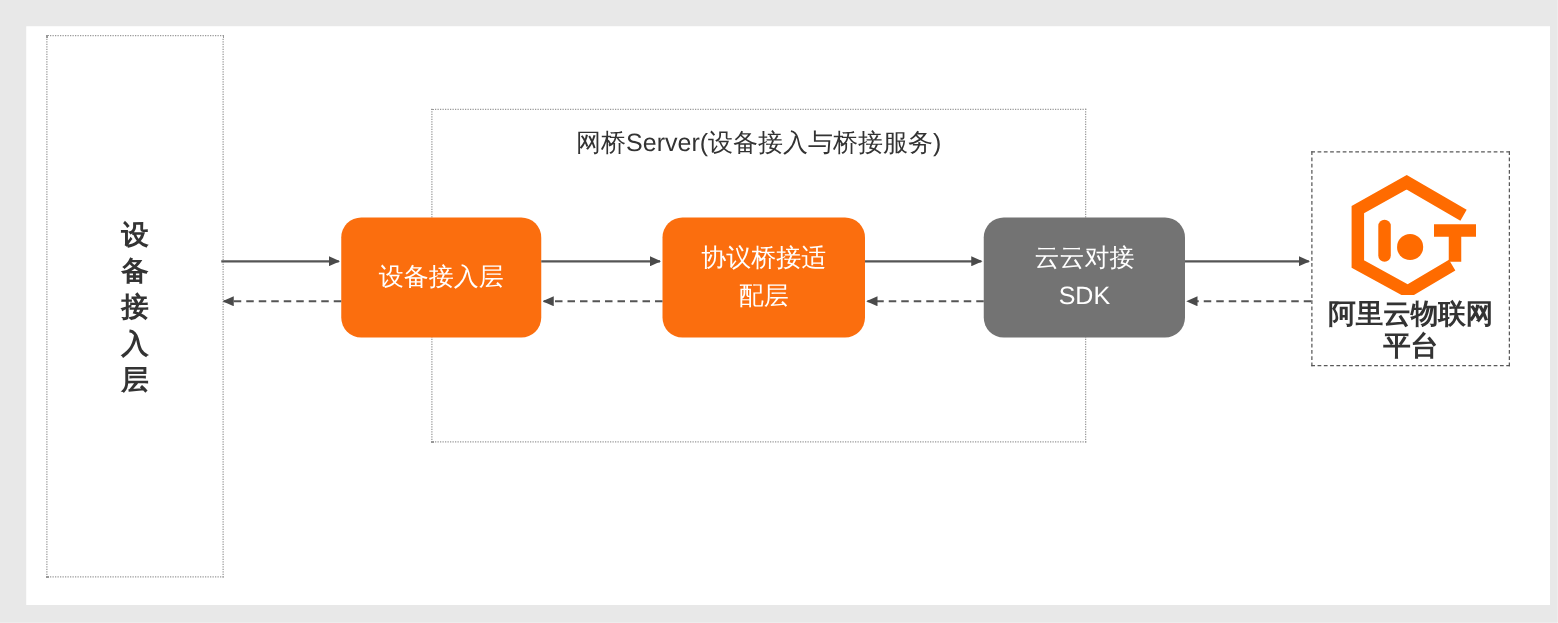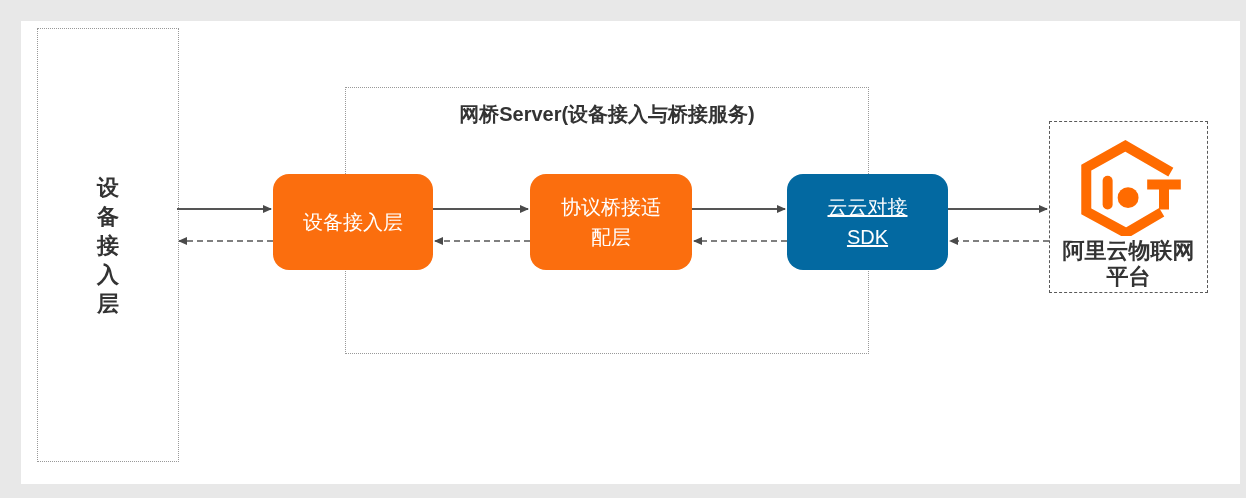--- a/index.html
+++ b/index.html
@@ -48,21 +48,21 @@
     height: 265px;
     border: 1px dotted #999999;
   }
   .bridge-title {
     position: absolute;
     left: 0;
     right: 0;
     top: 13px;
     text-align: center;
     font-size: 20px;
-    font-weight: 700;
+    font-weight: 400;
     color: #333333;
   }
   
   .node {
     position: absolute;
     top: 153px;
     height: 96px;
     border-radius: 16px;
     display: flex;
     align-items: center;
@@ -123,21 +123,21 @@
 
   <div class="node node-1" style="background: rgb(251, 110, 14);">
     <span>设备接入层</span>
   </div>
 
   <div class="node node-2" style="background: rgb(251, 110, 14);">
     <span>协议桥接适
 配层</span>
   </div>
 
-  <div class="node node-3" style="background: #0369a1; text-decoration: underline;">
+  <div class="node node-3" style="background: #737373;">
     <span>云云对接
 SDK</span>
   </div>
 
   <div class="right-box">
     <svg width="120" height="104" viewBox="0 0 132 114">
 
       <path d="M 112 44 L 62 15 L 19 39 L 19 87 L 63 111 L 102 88" fill="none" stroke-width="11" stroke-linecap="butt" stroke-linejoin="miter" stroke="#ff6b00"></path>
 
       <rect x="37" y="48" width="11" height="37" rx="5.5" fill="#ff6b00"></rect>

